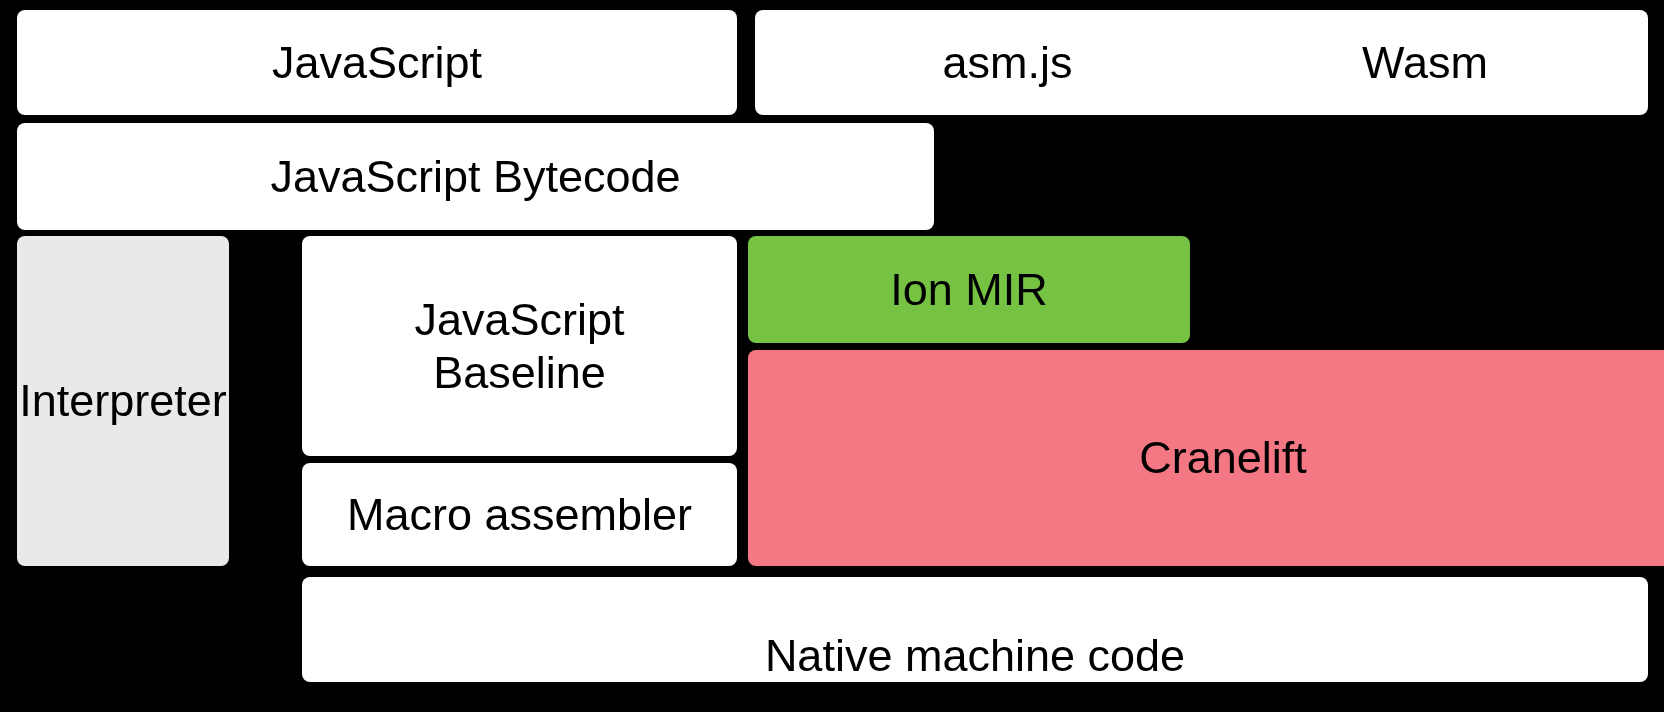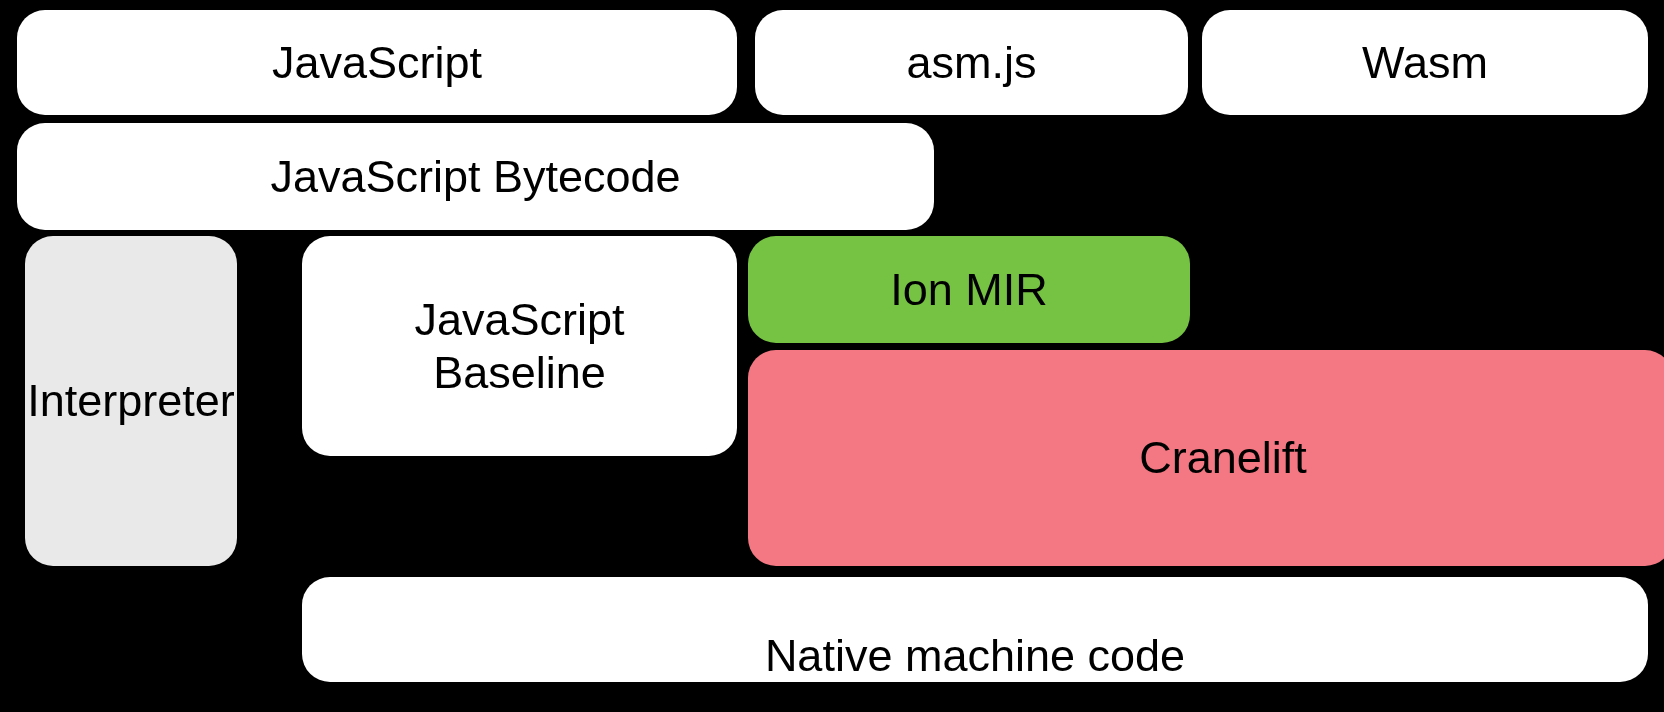--- a/index.html
+++ b/index.html
@@ -10,43 +10,43 @@
   #diagram {
     position: relative;
     width: 1664px;
     height: 712px;
     background: #000000;
     overflow: hidden;
     font-family: "Liberation Sans", sans-serif;
   }
   .box {
     position: absolute;
-    border-radius: 28px;
+    border-radius: 8px;
     display: flex;
     align-items: center;
     justify-content: center;
     text-align: center;
     color: #000000;
     font-size: 45px;
     line-height: 1.18;
     background: #ffffff;
   }
   .fill-gray  { background: #e9e9e9; }
   .fill-green { background: #76c344; }
   .fill-pink  { background: #f47883; }
 
   
   .b-javascript  { left: 17px;   top: 10px;  width: 720px;  height: 105px; }
-  .b-asmjs       { left: 755px;  top: 10px;  width: 433px;  height: 105px; }
+  .b-asmjs       { left: 755px;  top: 10px;  width: 433px;  height: 105px; padding-left: 36px; }
   .b-wasm        { left: 1202px; top: 10px;  width: 446px;  height: 105px; }
   
   .b-bytecode    { left: 17px;   top: 123px; width: 917px;  height: 107px; }
   .b-baldrmonkey { left: 982px;  top: 123px; width: 440px;  height: 107px; }
   
-  .b-interpreter { left: 17px;   top: 236px; width: 212px;  height: 330px; margin-left: 8px; }
+  .b-interpreter { left: 17px;   top: 236px; width: 212px;  height: 330px; }
   .b-baseline    { left: 302px;  top: 236px; width: 435px;  height: 220px; }
   .b-baseline span { max-width: 290px; }
   .b-ionmir      { left: 748px;  top: 236px; width: 442px;  height: 107px; }
   .b-cranelift   { left: 748px;  top: 350px; width: 900px;  height: 216px; padding-left: 25px; }
   .b-macroasm    { left: 302px;  top: 463px; width: 435px;  height: 103px; }
   
   .b-native      { left: 302px;  top: 577px; width: 1346px; height: 105px; align-items: flex-end; }
 </style>
 </head>
 <body>
@@ -72,18 +72,21 @@
   </div>
   <div class="box b-baseline">
     <span>JavaScript Baseline</span>
   </div>
   <div class="box b-ionmir fill-green">
     <span>Ion MIR</span>
   </div>
   <div class="box b-cranelift fill-pink">
     <span>Cranelift</span>
   </div>
+  <div class="box b-macroasm">
+    <span>Macro assembler</span>
+  </div>
 
   <div class="box b-native">
     <span>Native machine code</span>
   </div>
 
 </div>
 
 </body></html>

